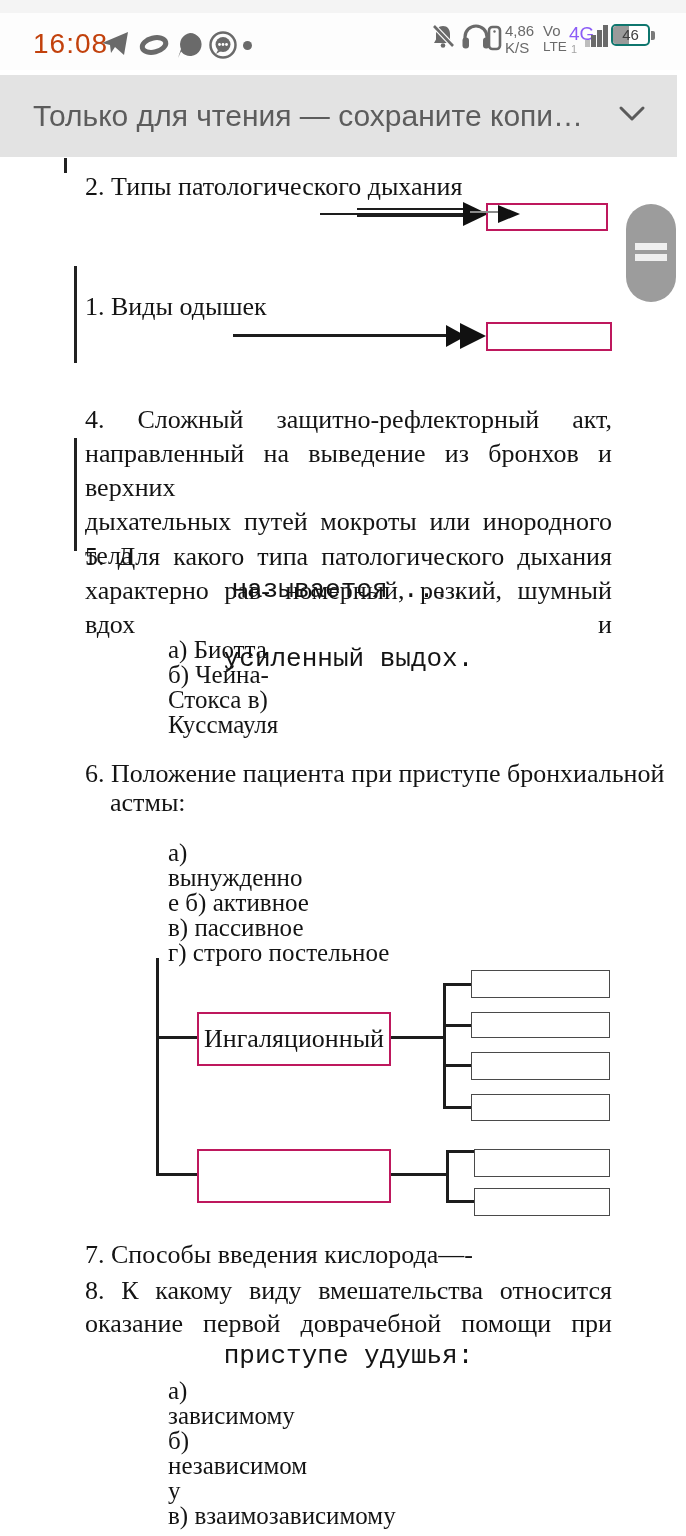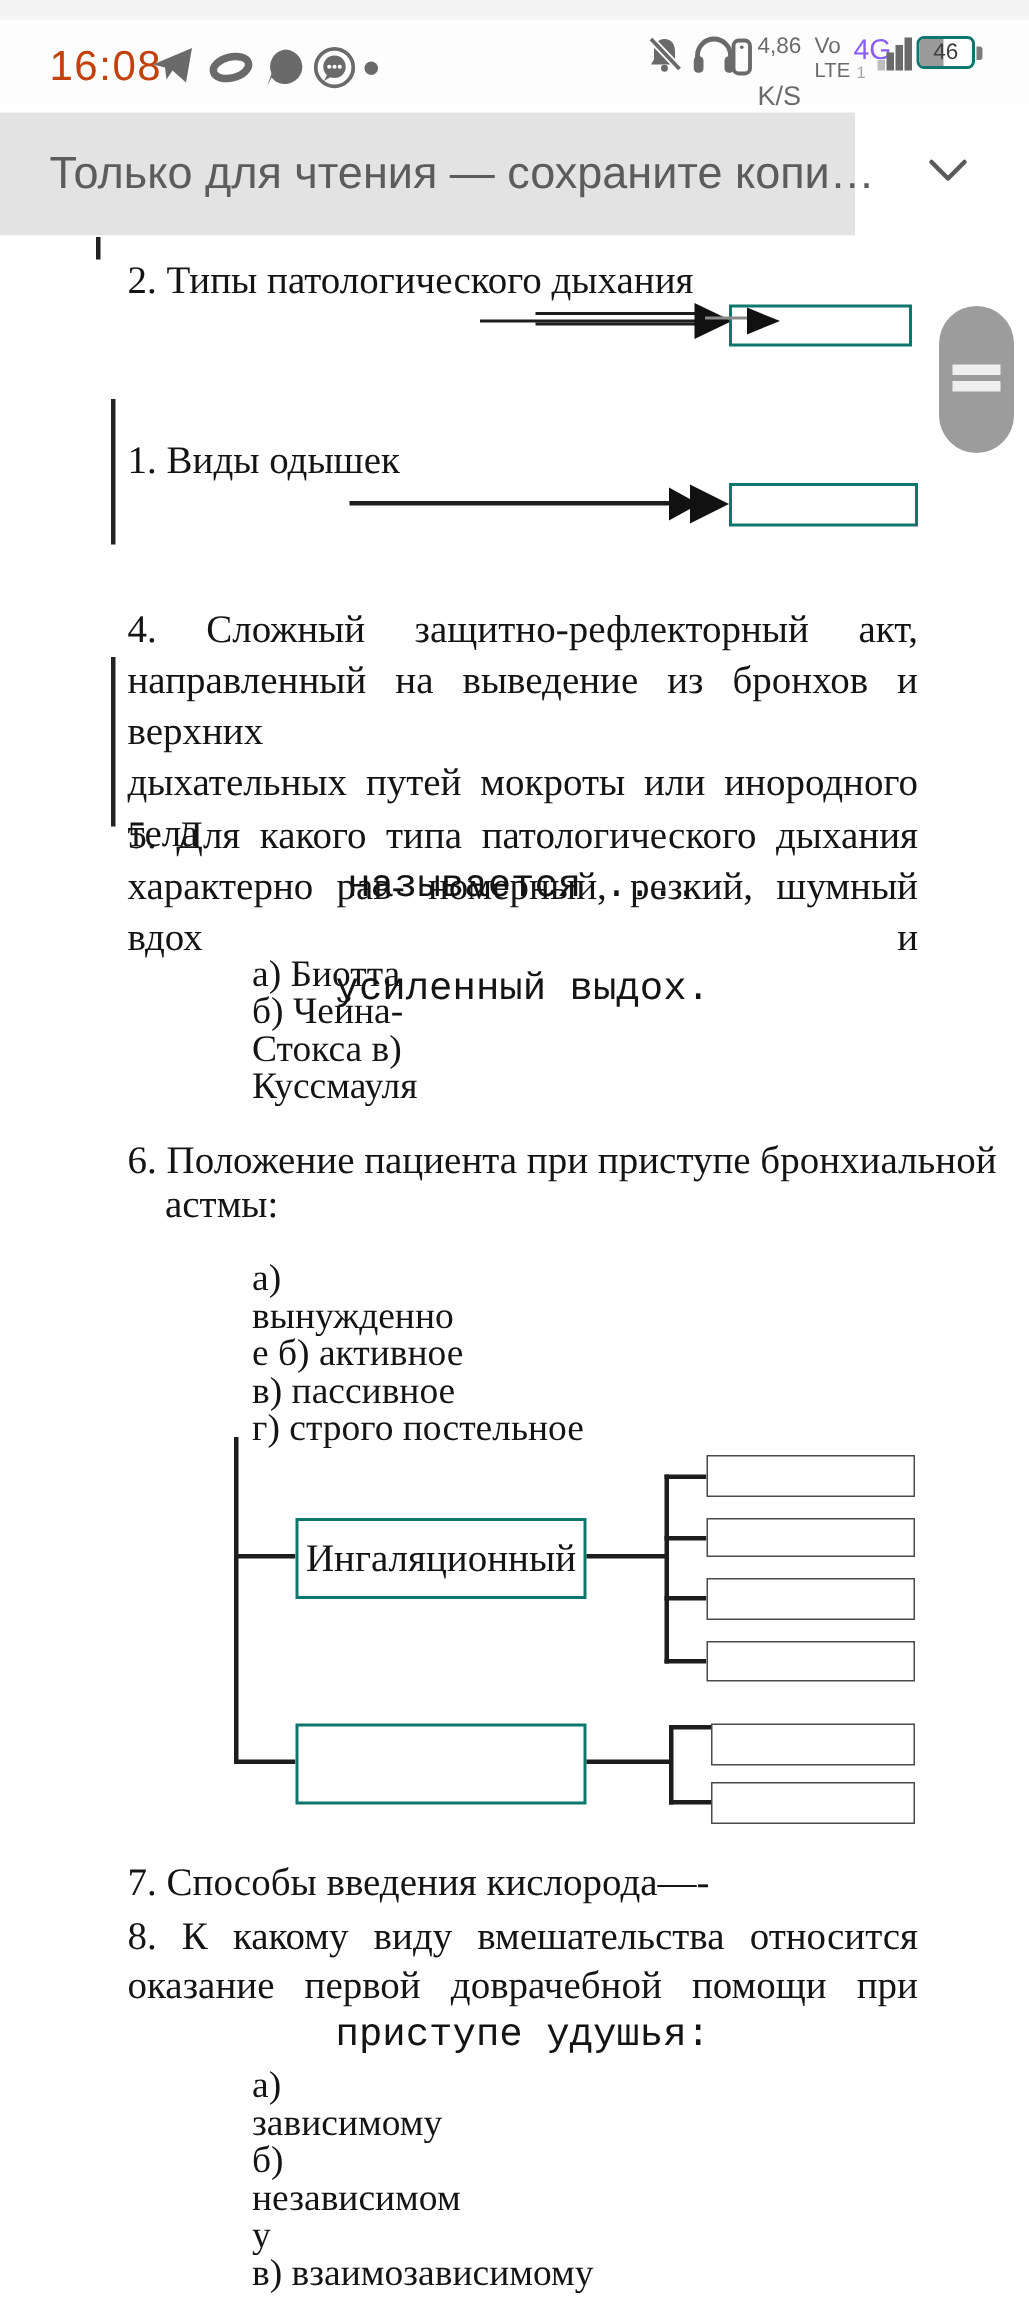--- a/index.html
+++ b/index.html
@@ -6,30 +6,30 @@
   body{width:686px;height:1536px;overflow:hidden;background:#fff;
        font-family:"Liberation Sans","DejaVu Sans",sans-serif;}
   .abs{position:absolute;}
   #screen{position:relative;width:686px;height:1536px;background:#fff;}
   
   #statusbar{left:0;top:0;width:686px;height:70px;background:#fdfdfd;}
   #topstrip{left:0;top:0;width:686px;height:13px;background:#f4f4f4;}
   .sb-text{color:#c2410c;}
   #time{left:33px;top:28px;font-size:28px;letter-spacing:1px;}
   
-  #banner{left:0;top:75px;width:570px;height:82px;background:#e3e3e3;cursor:pointer;}
+  #banner{left:0;top:75px;width:677px;height:82px;background:#e3e3e3;cursor:pointer;}
   #banner-text{left:33px;top:24px;font-size:30px;color:#5c5c5c;white-space:nowrap;}
   
   .doc{font-family:"Liberation Serif","DejaVu Serif",serif;color:#141414;font-size:26px;white-space:nowrap;}
   .jline{text-align:justify;text-align-last:justify;width:527px;white-space:normal;line-height:34px;}
   .lline{text-align:center;width:527px;white-space:normal;line-height:34px;font-family:Liberation Mono, monospace;}
   .opts{font-family:"Liberation Serif","DejaVu Serif",serif;color:#141414;font-size:25px;line-height:25px;white-space:nowrap;}
   .opts div{height:25px;}
   .bline{background:#1d1d1d;}
-  .dbox{border:2px solid #0f766e;background:#fff;box-sizing:border-box;}
+  .dbox{border:2px solid #be185d;background:#fff;box-sizing:border-box;}
   .sbox{border:1.5px solid #4a4a4a;background:#fff;box-sizing:border-box;}
   .tri{width:0;height:0;}
   .changebar{background:#222;width:3px;}
   
   #scrollpill{left:626px;top:204px;width:50px;height:98px;background:#9c9c9c;border-radius:25px;}
   #scrollpill .grip{position:absolute;left:9px;width:32px;height:7px;background:#efefef;}
 </style>
 </head>
 <body>
 
@@ -69,21 +69,21 @@
       <rect x="1.5" y="13.5" width="6.5" height="11" rx="3" fill="#6a6a6a"></rect>
       <rect x="22" y="13.5" width="6.5" height="11" rx="3" fill="#6a6a6a"></rect>
     </svg>
     <svg class="abs" style="left:487px;top:25px" width="15" height="26" viewBox="0 0 15 26">
       <rect x="2" y="2" width="11" height="22" rx="3.5" fill="none" stroke="#6a6a6a" stroke-width="2.6"></rect>
       <circle cx="7.5" cy="6.5" r="1.2" fill="#6a6a6a"></circle>
     </svg>
 
     <div class="abs" style="left:505px;top:23px;line-height:1;text-align:left">
       <div style="font-size:15px;color:#6a6a6a">4,86</div>
-      <div style="font-size:18px;color:#6a6a6a;margin-top:17px">K/S</div>
+      <div style="font-size:15px;color:#6a6a6a;margin-top:2px">K/S</div>
     </div>
     <div class="abs" style="left:543px;top:23px;line-height:1;text-align:left">
       <div style="font-size:15px;color:#6a6a6a">Vo</div>
       <div style="font-size:13.5px;color:#6a6a6a;margin-top:2px">LTE</div>
     </div>
     <div class="abs" style="left:569px;top:23px;font-size:19px;color:#8b5cf6">4G</div>
     <div class="abs" style="left:571px;top:43px;font-size:11px;color:#a5a5a5">1</div>
 
     <div class="abs">
       <div class="abs" style="left:585px;top:40px;width:4.5px;height:7px;background:#bdbdbd"></div>

